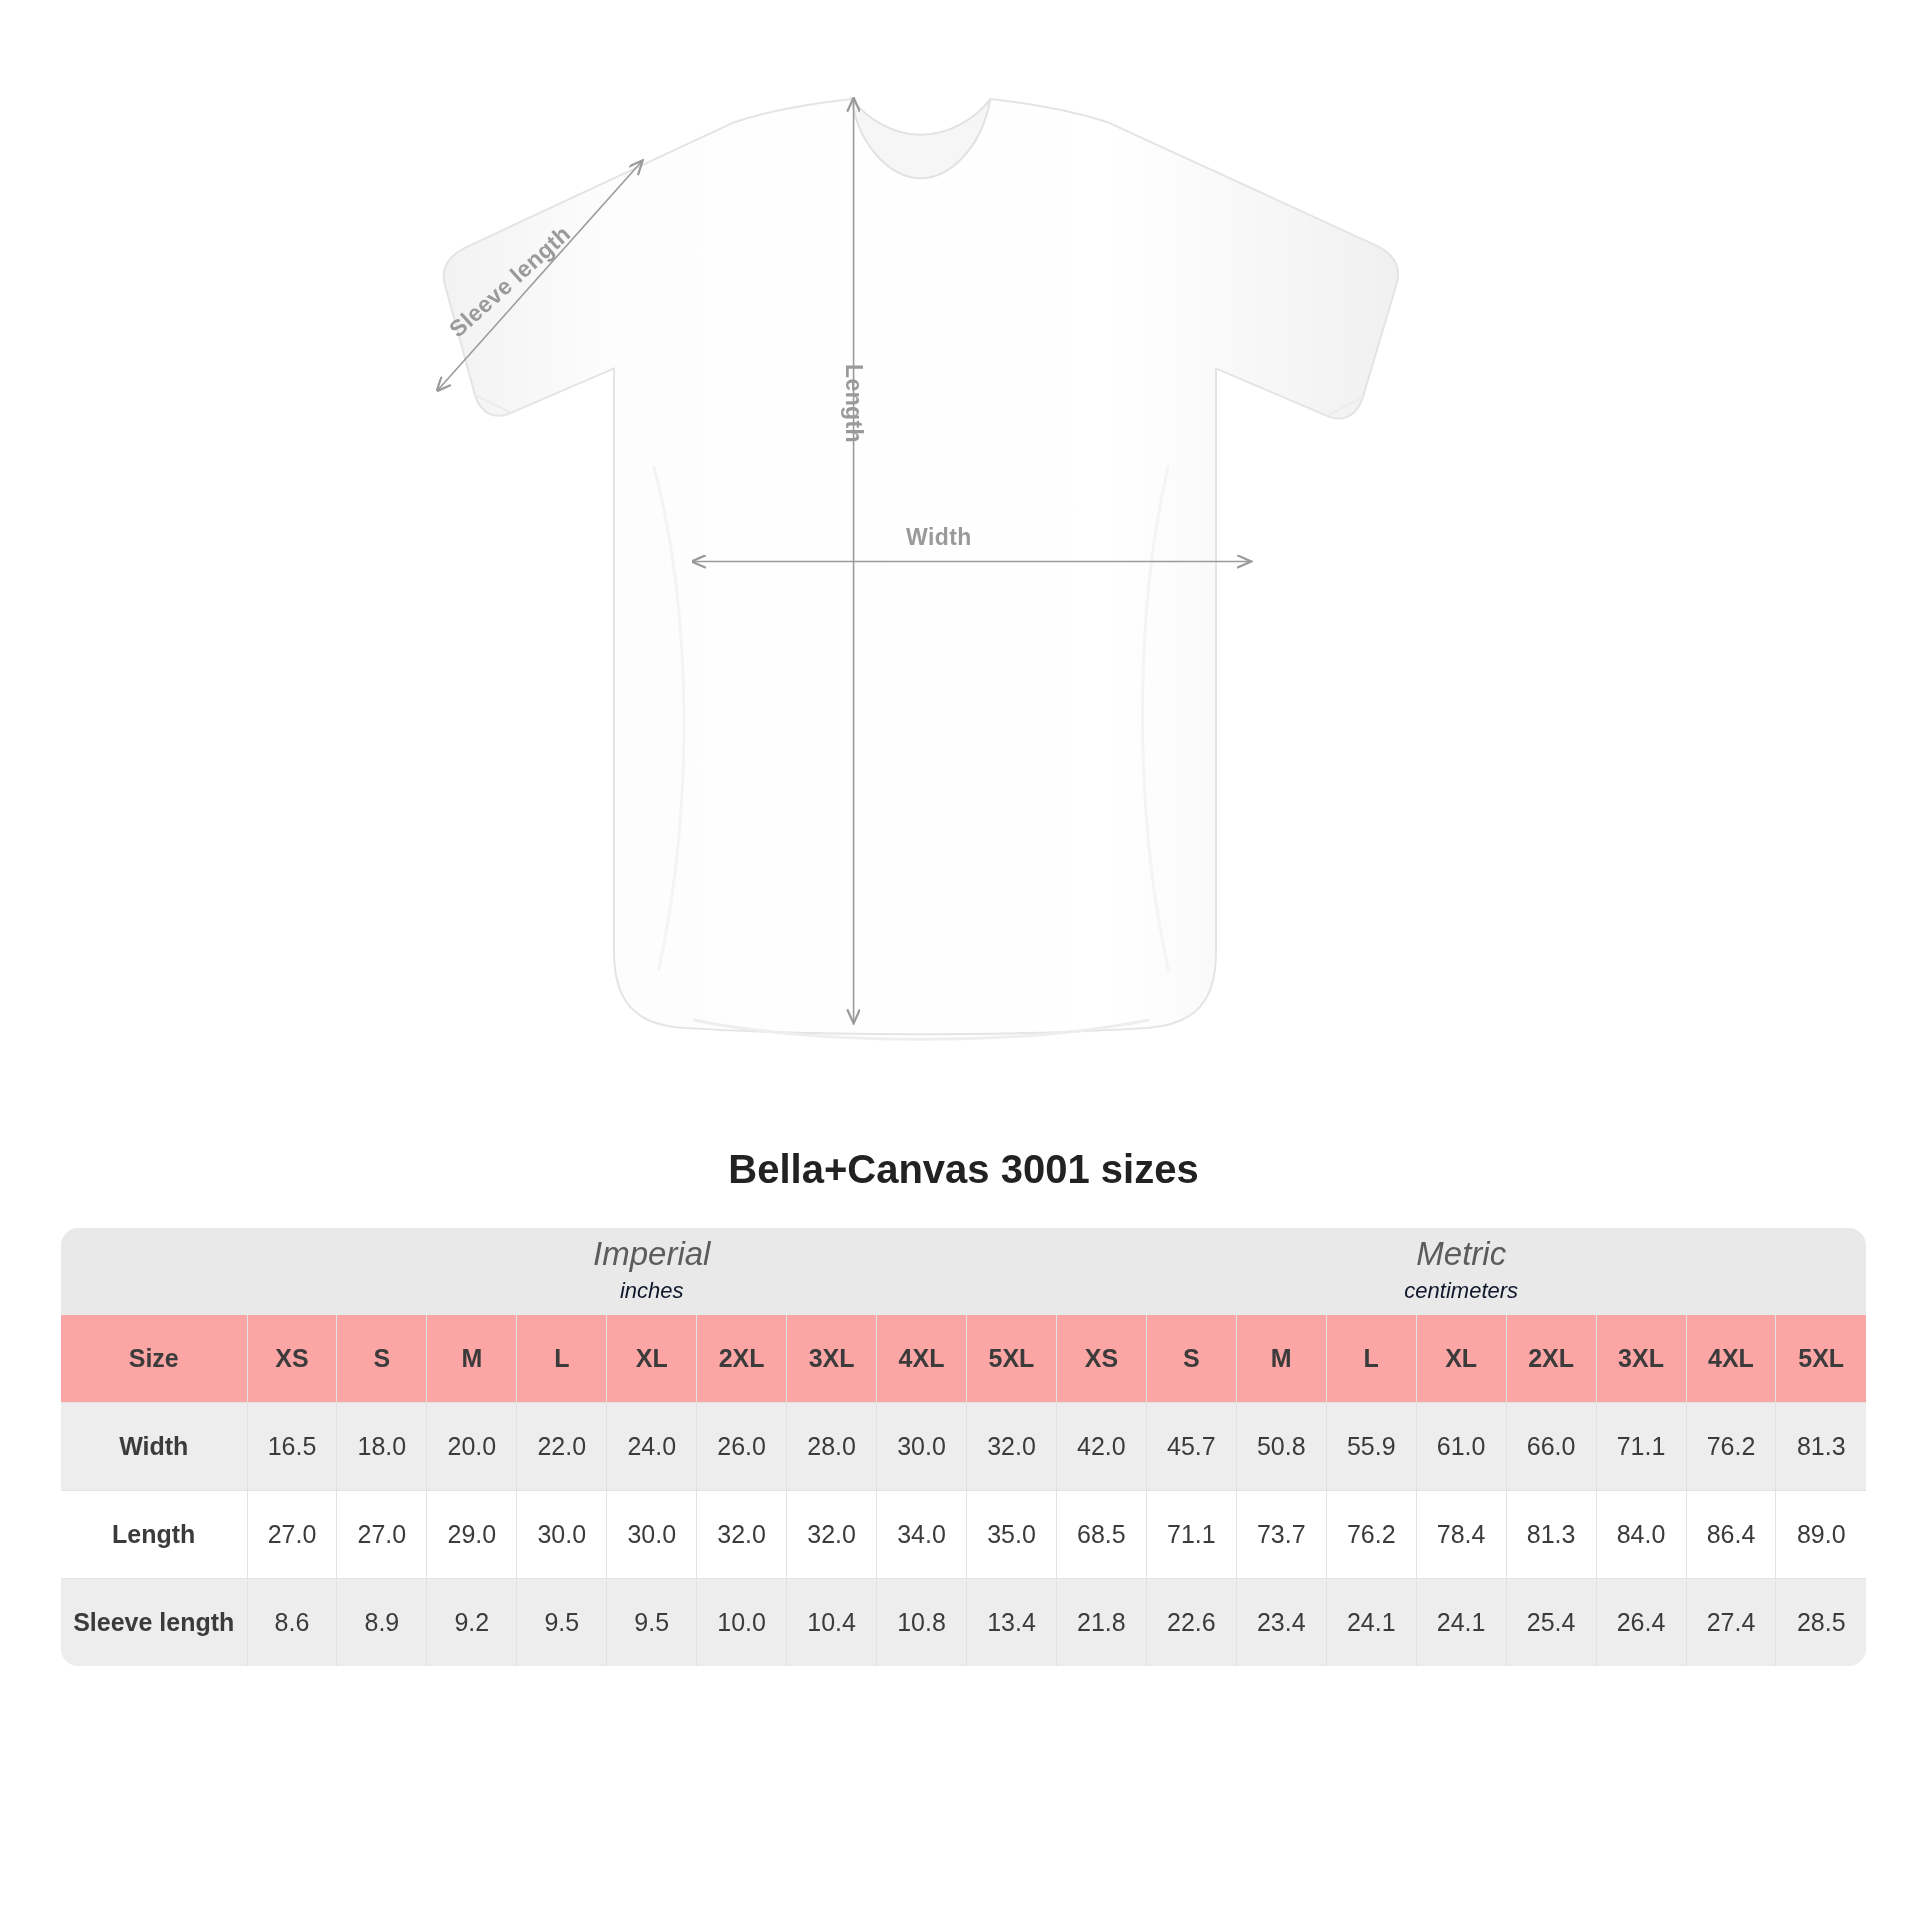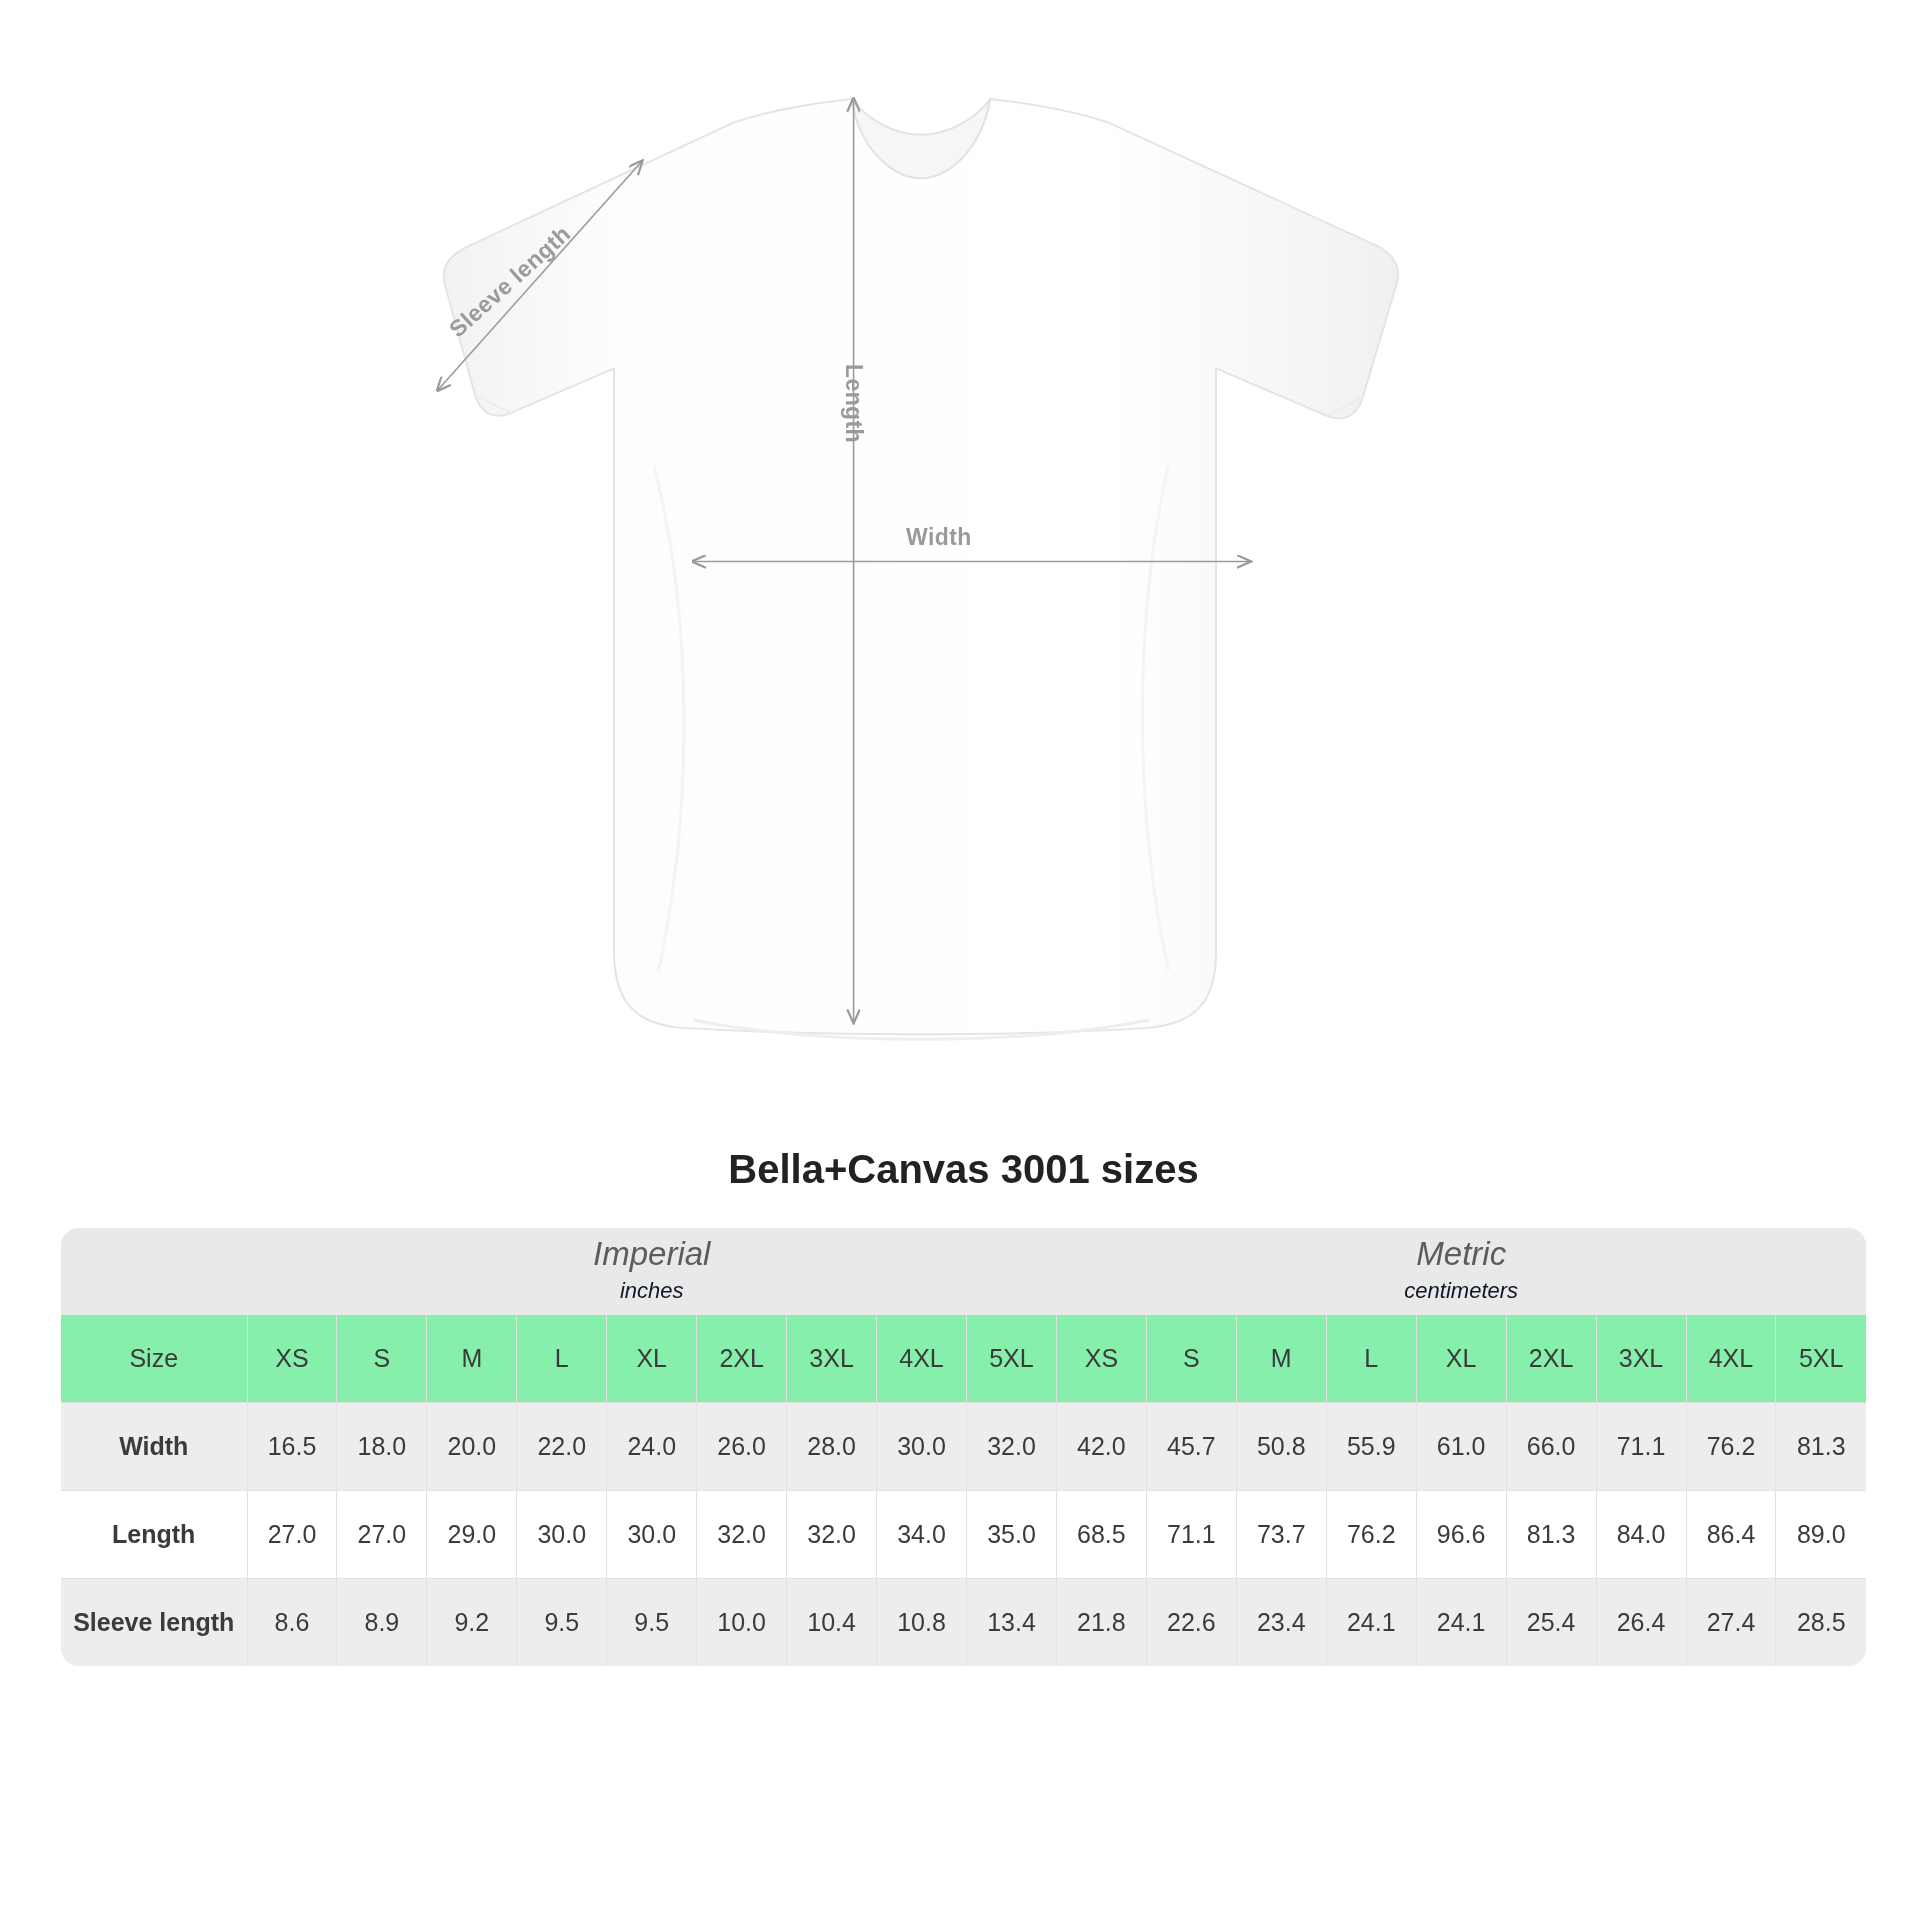--- a/index.html
+++ b/index.html
@@ -106,22 +106,22 @@
     color: #5c5c5c;
     line-height: 1.15;
   }
   .unit-sub {
     font-size: 22px;
     font-style: italic;
     color: #0f172a;
     line-height: 1.6;
   }
   .head-row td {
-    background: #86efac;
-    font-weight: normal;
+    background: #fca5a5;
+    font-weight: bold;
     color: #4a4a4a;
     font-size: 25px;
     border-right: 1px solid #e2e2e2;
     border-bottom: 1px solid #e2e2e2;
   }
   .head-row td:last-child { border-right: none; }
   .row-label {
     font-weight: bold;
     color: #4a4a4a;
     font-size: 25px;
@@ -272,21 +272,21 @@
           <td>30.0</td>
           <td>30.0</td>
           <td>32.0</td>
           <td>32.0</td>
           <td>34.0</td>
           <td>35.0</td>
           <td>68.5</td>
           <td>71.1</td>
           <td>73.7</td>
           <td>76.2</td>
-          <td>96.6</td>
+          <td>78.4</td>
           <td>81.3</td>
           <td>84.0</td>
           <td>86.4</td>
           <td>89.0</td>
         </tr>
         <tr class="data-row shade">
           <td class="col-label row-label">Sleeve length</td>
           <td>8.6</td>
           <td>8.9</td>
           <td>9.2</td>

